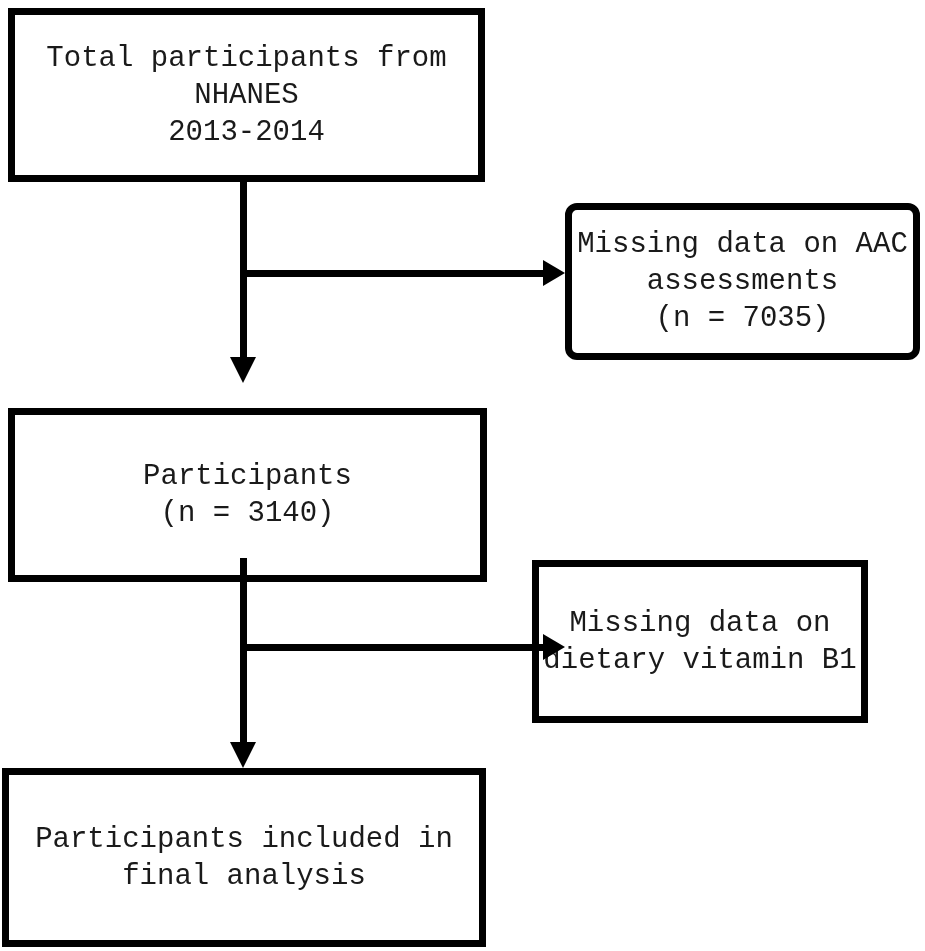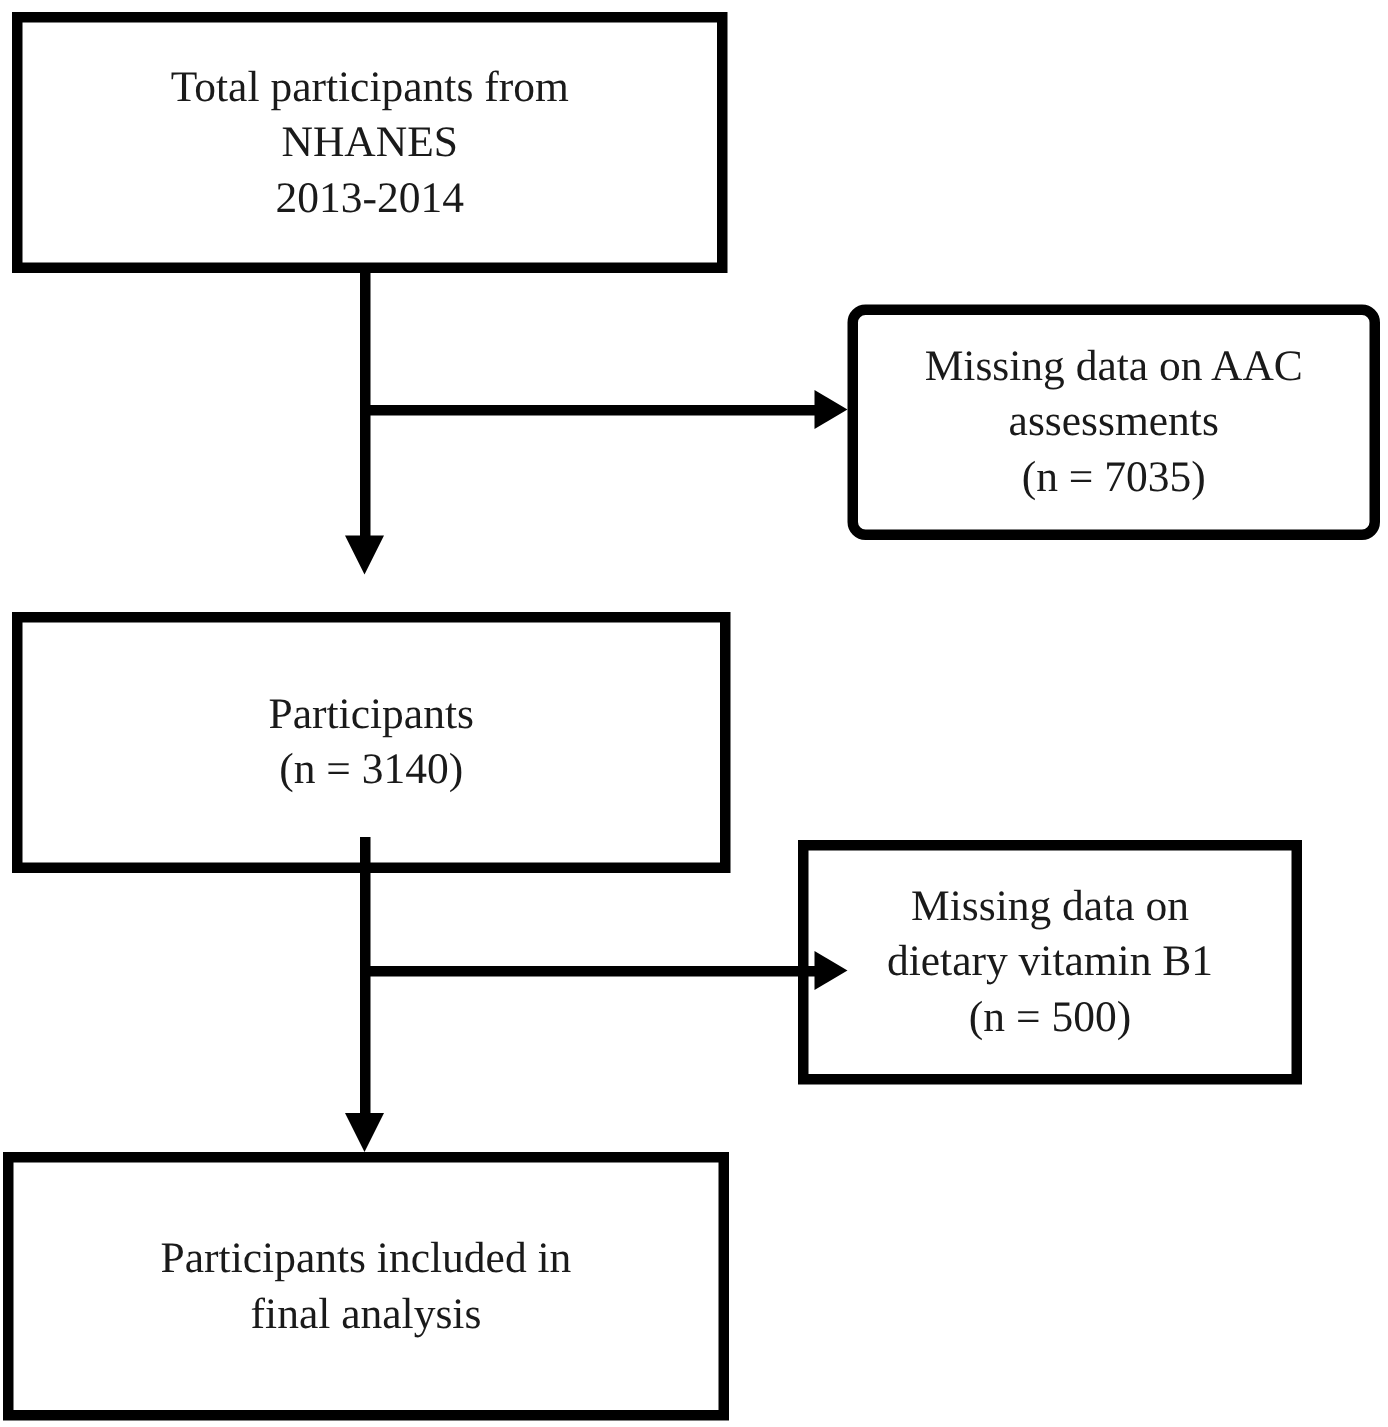--- a/index.html
+++ b/index.html
@@ -12,21 +12,21 @@
   html, body {
     margin: 0;
     padding: 0;
     background: var(--bg);
   }
   .canvas {
     position: relative;
     width: 925px;
     height: 951px;
     background: var(--bg);
-    font-family: Liberation Serif, serif;
+    font-family: Liberation Mono, monospace;
     color: var(--text-color);
     overflow: hidden;
   }
   .box {
     position: absolute;
     box-sizing: border-box;
     border: 7px solid var(--border-color);
     background: var(--box-fill);
     display: flex;
     flex-direction: column;
@@ -89,21 +89,20 @@
   </div>
 
   <div class="box box-participants">
     <div>Participants</div>
     <div>(n = 3140)</div>
   </div>
 
   <div class="box box-missing-b1">
     <div>Missing data on</div>
     <div>dietary vitamin B1</div>
-    <div>(n = 500)</div>
   </div>
 
   <div class="box box-final">
     <div>Participants included in</div>
     <div>final analysis</div>
   </div>
 
   <div class="conn vline1"></div>
   <div class="arrow arrow-down arrow-down-1"></div>
 

